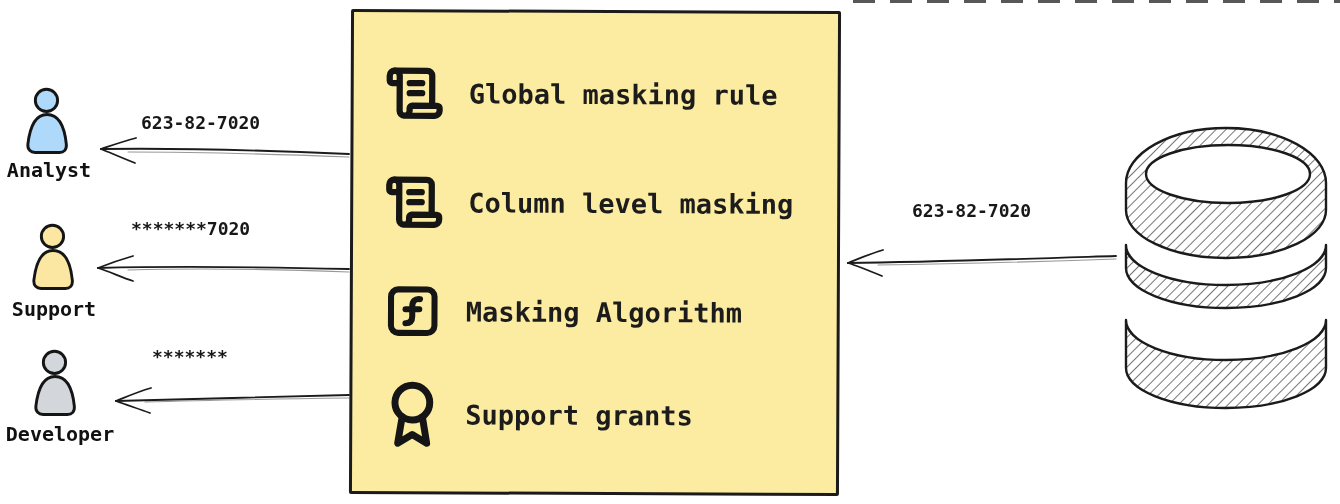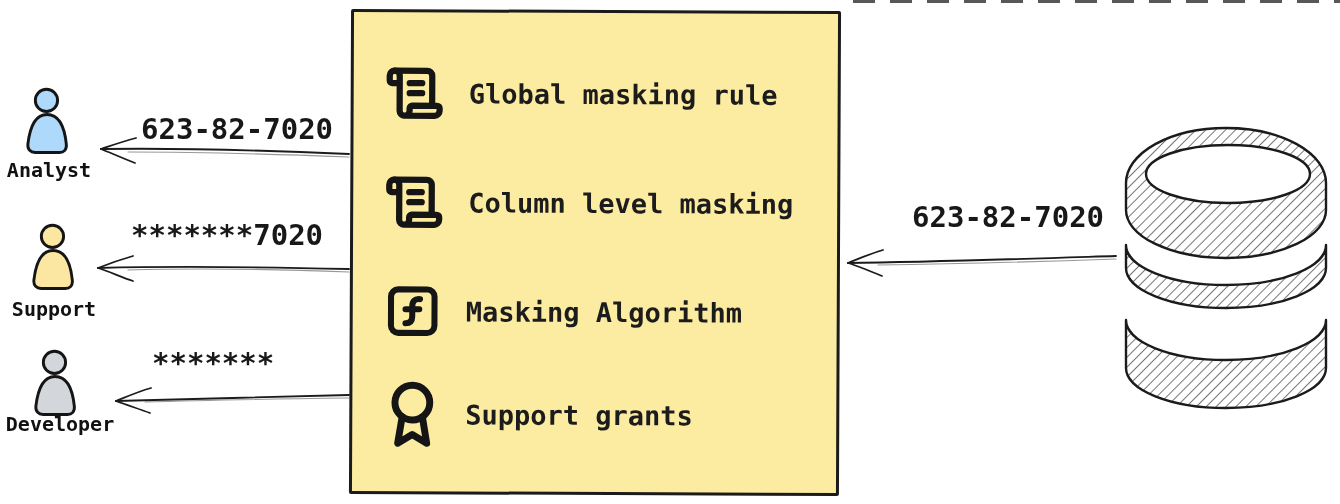--- a/index.html
+++ b/index.html
@@ -19,24 +19,24 @@
   .user-figure{position:absolute;}
   .fig-analyst{left:20px;top:87px;}
   .fig-support{left:26px;top:223px;}
   .fig-developer{left:28px;top:349px;}
   .user-label{
     position:absolute;text-align:center;font-size:20px;font-weight:600;
     letter-spacing:0px;color:#111;
   }
   .lbl-analyst{left:-6px;top:158px;width:110px;}
   .lbl-support{left:-2px;top:297px;width:112px;}
-  .lbl-developer{left:0px;top:412px;width:120px;}
+  .lbl-developer{left:0px;top:422px;width:120px;}
   
   .mask-value{
-    position:absolute;font-size:29px;font-weight:600;color:#181818;white-space:pre;
+    position:absolute;font-size:18px;font-weight:600;color:#181818;white-space:pre;
   }
   .mv-1{left:141px;top:112px;}
   .mv-2{left:131px;top:218px;}
   .mv-3{left:152px;top:346px;}
   .mv-db{left:912px;top:200px;}
   
   .masking-box{
     position:absolute;left:350px;top:10px;width:484px;height:479px;
     background:#fceca1;border:3px solid #1b1b1b;border-radius:2px;
     transform:rotate(0.25deg);

